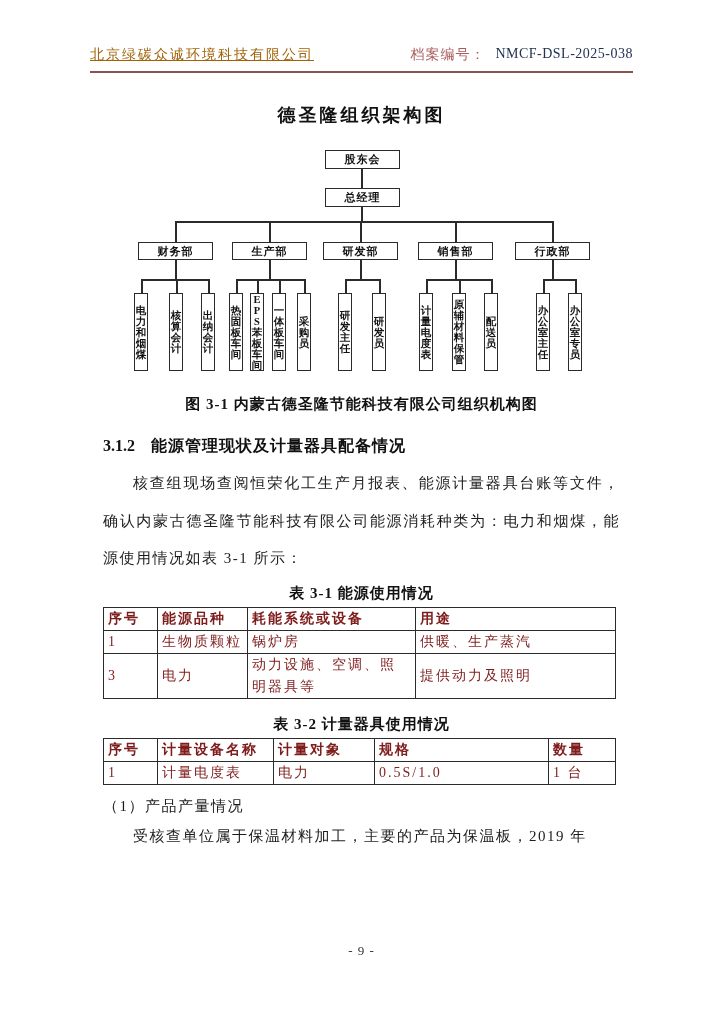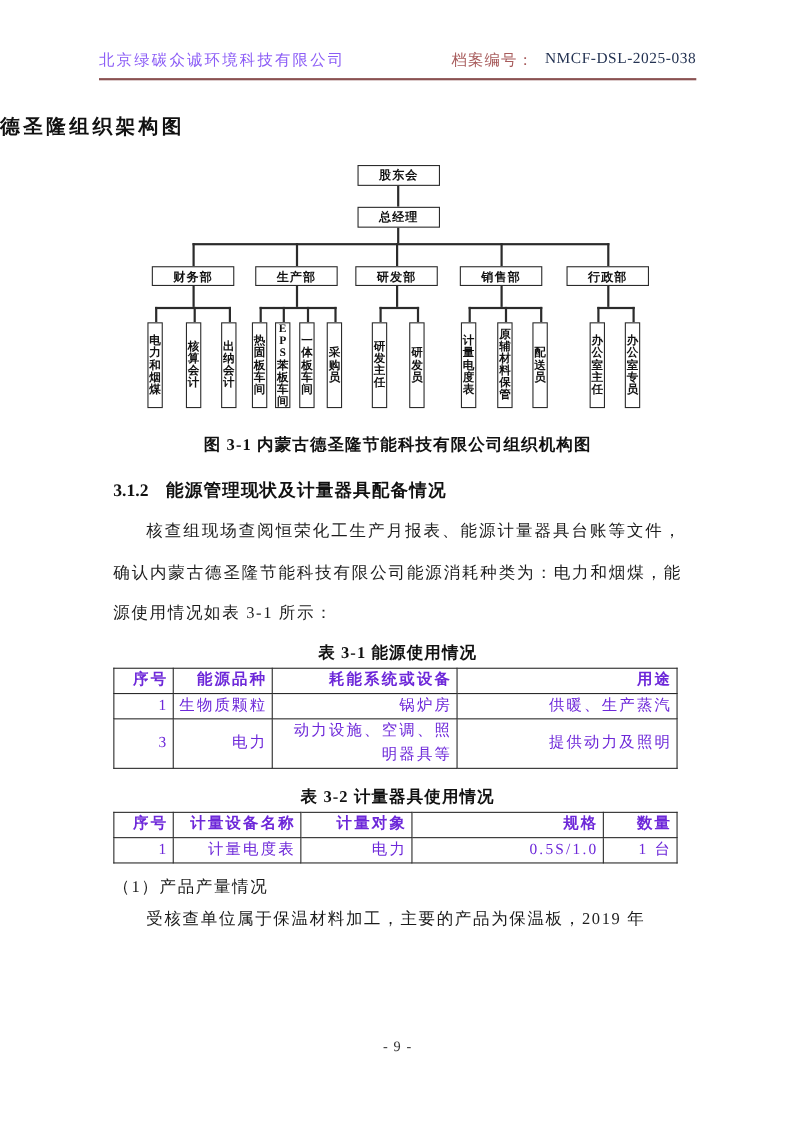--- a/index.html
+++ b/index.html
@@ -9,28 +9,28 @@
     color:#222; overflow:hidden;
   }
   
   .header {
     margin:46px 90px 0 90px;
     padding-bottom:7px;
     border-bottom:2px solid #8a5252;
     display:flex; justify-content:space-between; align-items:flex-end;
     font-size:14px;
   }
-  .hdr-company { color:#8b5cf6; letter-spacing:2px; }
+  .hdr-company { color:#a16207; letter-spacing:2px;text-decoration:underline; }
   .hdr-right { display:flex; gap:10px; }
   .hdr-label { color:#a85c5c; letter-spacing:1px; }
   .hdr-no { color:#233252; letter-spacing:.5px; }
   
   .org { position:relative; height:312px; }
   .org-title {
-    padding-top:30px; font-weight:bold; font-size:18px;
+    padding-top:30px; text-align:center; font-weight:bold; font-size:18px;
     letter-spacing:3px; color:#111;
   }
   .obox {
     position:absolute; box-sizing:border-box;
     border:1.5px solid #2b2b2b; background:#fff;
     display:flex; align-items:center; justify-content:center;
     font-weight:bold; font-size:11px; color:#111; letter-spacing:1px;
   }
   .vline { position:absolute; width:2px; background:#2b2b2b; }
   .hline { position:absolute; height:2px; background:#2b2b2b; }
@@ -47,22 +47,22 @@
   .sec-num { margin-right:16px; letter-spacing:0; }
   .para {
     margin:8px 103px 0 103px; width:517px;
     font-size:15px; line-height:37.5px; letter-spacing:1.5px;
     text-align:justify; text-indent:2em; color:#1c1c1c;
   }
   .tbl-title { margin-top:6px; text-align:center; font-weight:bold; font-size:15px; letter-spacing:1px; color:#111; }
   table { border-collapse:collapse; margin:4px 0 0 103px; table-layout:fixed; }
   th, td {
     border:1.5px solid #2b2b2b; padding:0 4px;
-    font-size:14px; text-align:right; vertical-align:middle;
-    letter-spacing:2px; color:#6d28d9; line-height:22px;
+    font-size:14px; text-align:left; vertical-align:middle;
+    letter-spacing:2px; color:#7f1d1d; line-height:22px;
   }
   th { font-weight:bold; }
   .item-line { margin:12px 103px 0 103px; font-size:15px; letter-spacing:1.5px; color:#1c1c1c; }
   .footer { position:absolute; left:0; right:0; top:943px; text-align:center; font-size:13px; color:#333; letter-spacing:1px; }
 </style>
 </head>
 <body>
 
 <div class="page">
 

